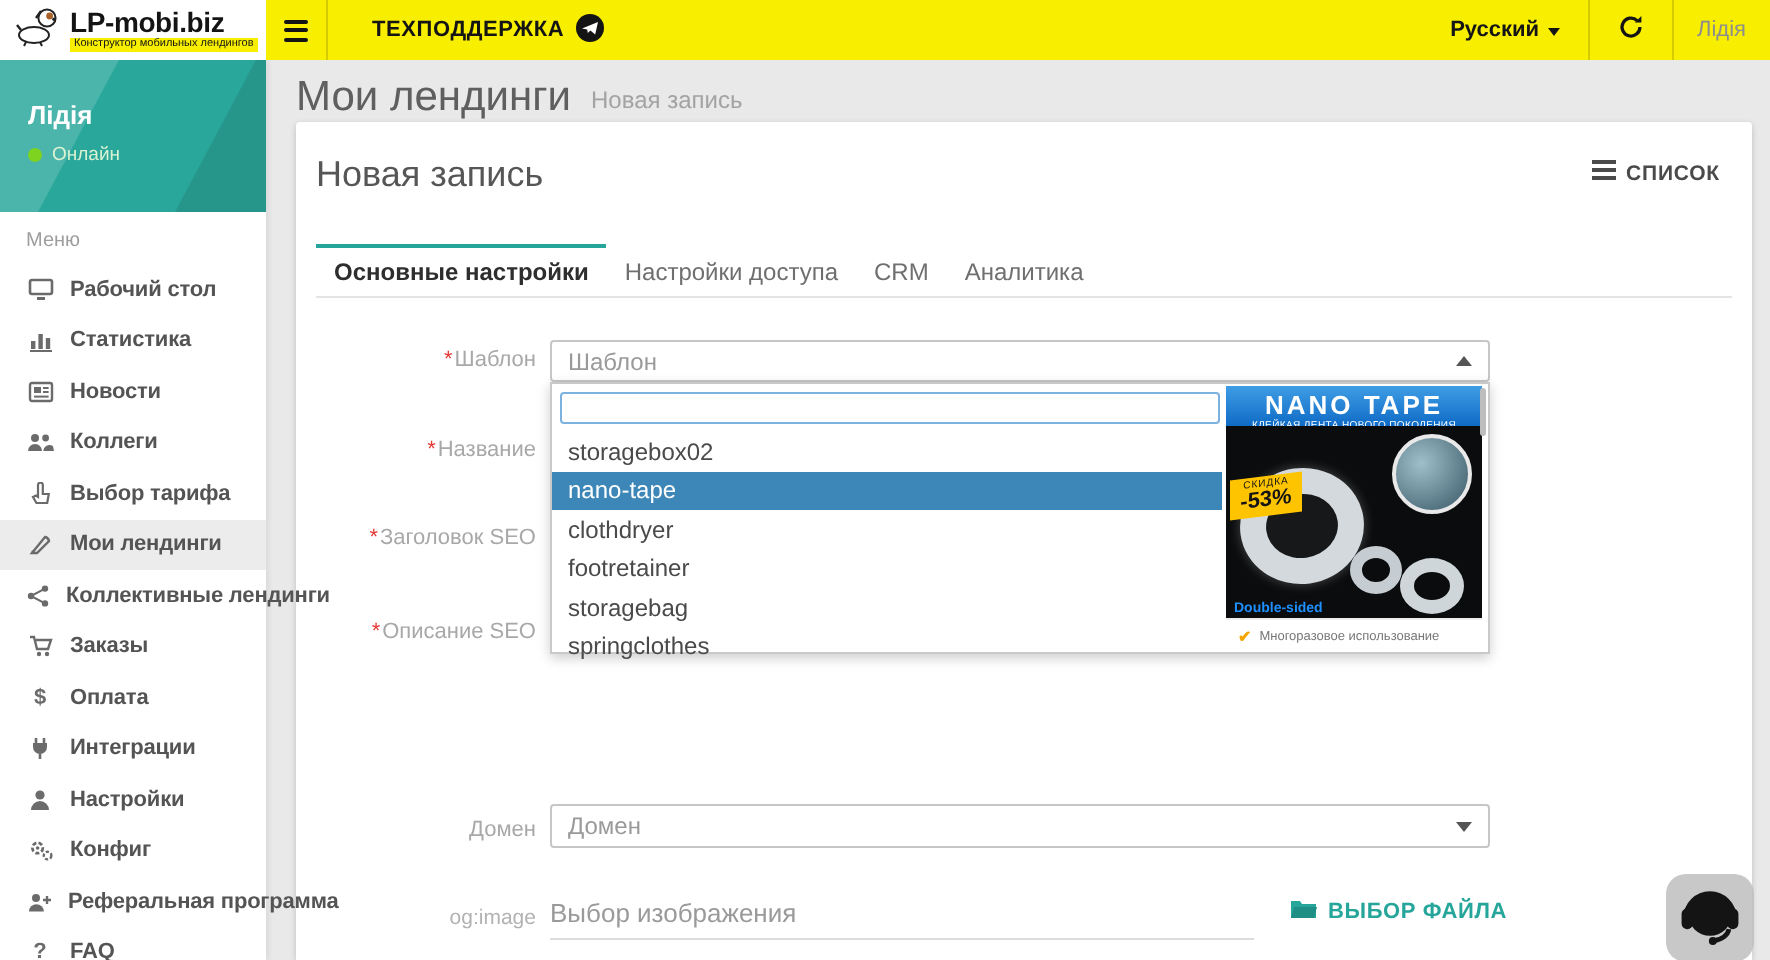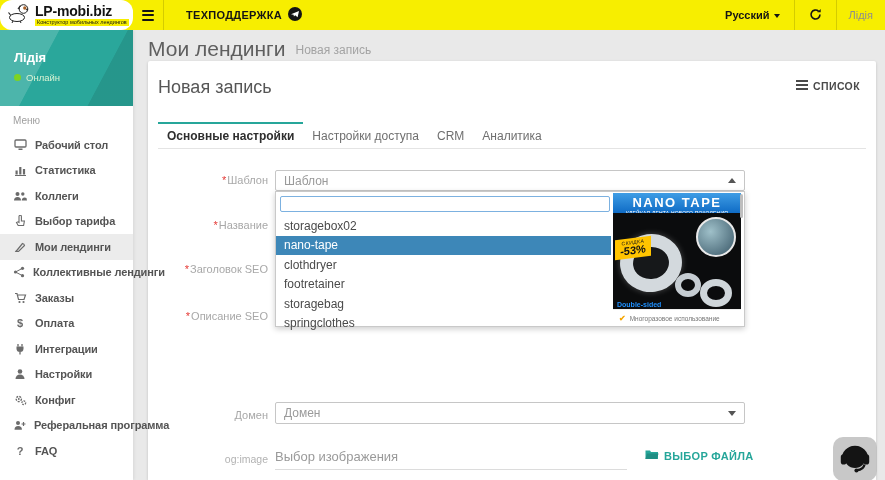--- a/index.html
+++ b/index.html
@@ -2,21 +2,21 @@
 <html><head>
 <meta charset="utf-8">
 <style>
   * { margin:0; padding:0; box-sizing:border-box; }
   html,body { width:885px; height:480px; overflow:hidden; }
   body { font-family:"Liberation Sans", sans-serif; background:#e9e9e9; position:relative; }
   #app { position:absolute; inset:0; width:885px; height:480px; }
 
   
   .topbar { position:absolute; left:0; top:0; width:885px; height:30px; background:#f7ee00; display:flex; align-items:stretch; z-index:50; }
-  .logo-box { width:133px; height:30px; background:#fff; display:flex; align-items:center; gap:4px; padding-left:7px;border-radius:12px; }
+  .logo-box { width:133px; height:30px; background:#fff; display:flex; align-items:center; gap:4px; padding-left:7px; }
   .logo-txt { display:flex; flex-direction:column; line-height:1; }
   .logo-title { font-size:14px; font-weight:bold; color:#141414; letter-spacing:-0.2px; }
   .logo-sub { font-size:5.5px; color:#141414; background:#f7ee00; padding:1px 2px; margin-top:1px; white-space:nowrap; }
   .hamburger { width:30px; display:flex; flex-direction:column; justify-content:center; align-items:center; gap:2.5px; cursor:pointer; }
   .hamburger i { width:12px; height:2px; background:#141414; border-radius:1px; }
   .tb-sep { width:1px; background:rgba(0,0,0,.14); }
   .support { display:flex; align-items:center; gap:6px; padding:0 20px; margin-left:2px; font-size:11px; font-weight:bold; color:#141414; letter-spacing:.3px; }
   .tb-right { margin-left:auto; display:flex; align-items:stretch; }
   .tb-item { display:flex; align-items:center; gap:4px; padding:12px 14px; font-size:11px; font-weight:bold; color:#141414; }
   .caret-dn { width:0; height:0; border-left:3.5px solid transparent; border-right:3.5px solid transparent; border-top:4px solid #141414; margin-top:1px; }
@@ -179,20 +179,32 @@
       <div class="m-item">
         <span class="mi">
             <svg width="13" height="12" viewBox="0 0 13 12">
               <rect x="1.5" y="6.5" width="2.2" height="4" fill="#6b6b6b"></rect>
               <rect x="5.2" y="3" width="2.2" height="7.5" fill="#6b6b6b"></rect>
               <rect x="8.9" y="5" width="2.2" height="5.5" fill="#6b6b6b"></rect>
               <rect x="1" y="11" width="11" height="1" fill="#6b6b6b"></rect>
             </svg>
           </span>
         <span class="ml">Статистика</span>
+      </div>
+      <div class="m-item">
+        <span class="mi">
+            <svg width="13" height="12" viewBox="0 0 13 12">
+              <rect x="1" y="1.5" width="11" height="9" rx="1" fill="none" stroke="#6b6b6b" stroke-width="1.2"></rect>
+              <rect x="3" y="3.5" width="3.5" height="3" fill="#6b6b6b"></rect>
+              <rect x="7.5" y="3.5" width="2.8" height="1" fill="#6b6b6b"></rect>
+              <rect x="7.5" y="5.5" width="2.8" height="1" fill="#6b6b6b"></rect>
+              <rect x="3" y="7.8" width="7.3" height="1" fill="#6b6b6b"></rect>
+            </svg>
+          </span>
+        <span class="ml">Новости</span>
       </div>
       <div class="m-item">
         <span class="mi">
             <svg width="14" height="12" viewBox="0 0 14 12">
               <circle cx="4.5" cy="4" r="2" fill="#6b6b6b"></circle>
               <circle cx="9.8" cy="4" r="1.7" fill="#6b6b6b"></circle>
               <path d="M1 10.5 a3.5 3.5 0 0 1 7 0 z" fill="#6b6b6b"></path>
               <path d="M8.7 10.5 a3 3 0 0 1 4.8-2.4 l.5 2.4 z" fill="#6b6b6b"></path>
             </svg>
           </span>

